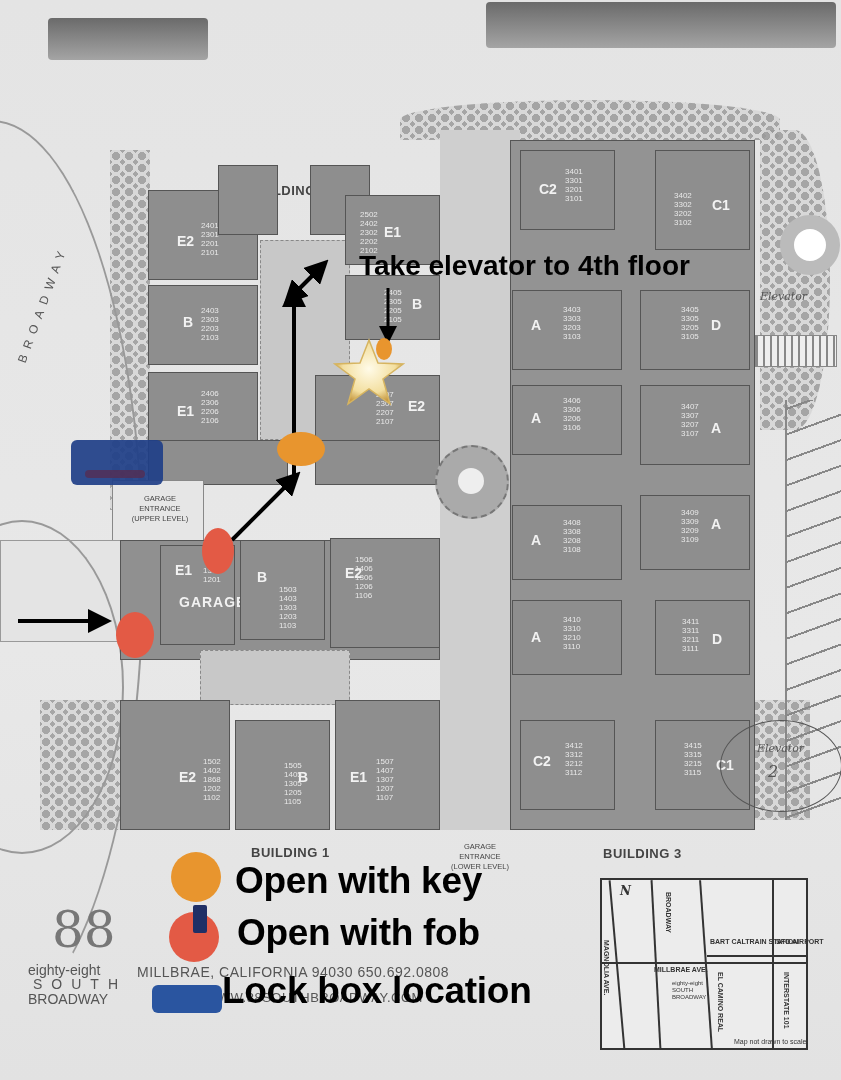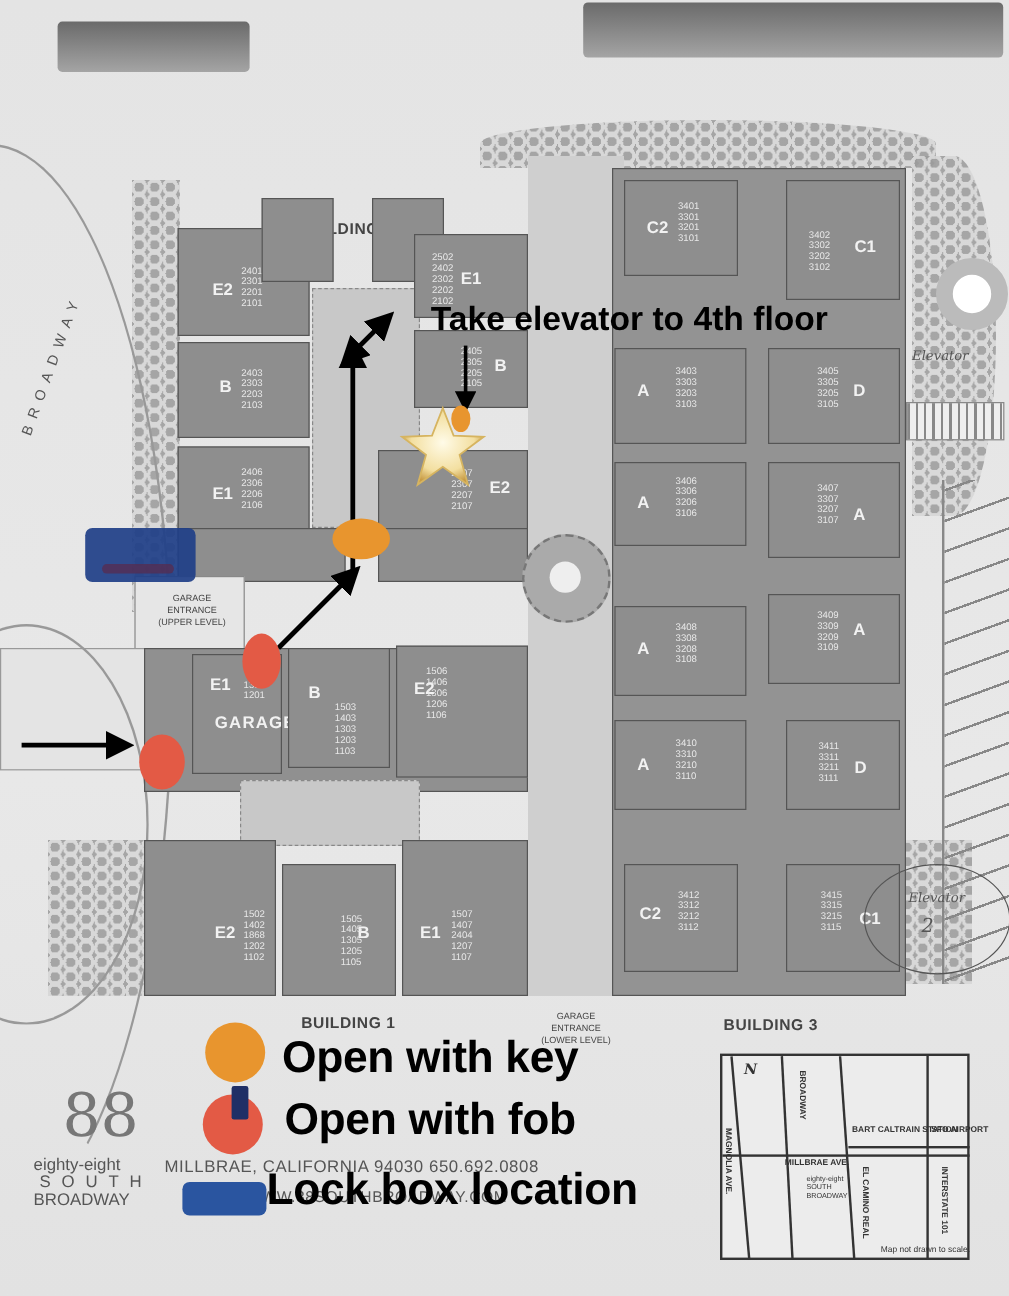--- a/index.html
+++ b/index.html
@@ -238,21 +238,21 @@
     <span class="nums" style="left:36px;top:40px;margin-left:12px;">1505
 1405
 1305
 1205
 1105</span>
   </div>
   <div class="unit" style="left:335px;top:700px;width:105px;height:130px;">
     <span class="lbl" style="left:14px;top:68px;">E1</span>
     <span class="nums" style="left:40px;top:56px;">1507
 1407
-2404
+1307
 1207
 1107</span>
   </div>
   <div class="bld-label" style="left:251px;top:845px;">BUILDING 1</div>
 
   <div class="small-label" style="left:440px;top:842px;width:80px;">
     <div>GARAGE</div>
       <div>ENTRANCE</div>
       <div>(LOWER LEVEL)</div>
   </div>

